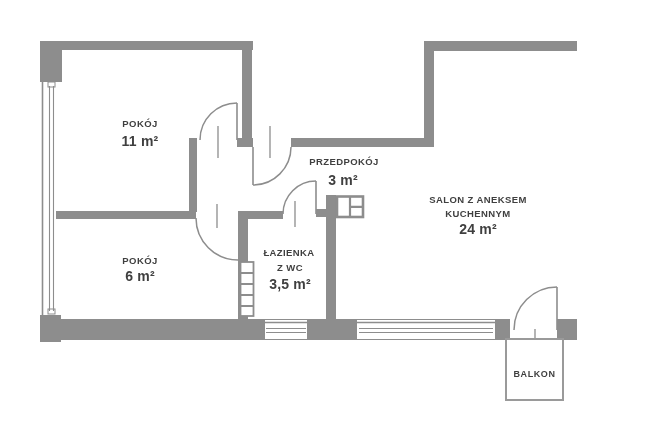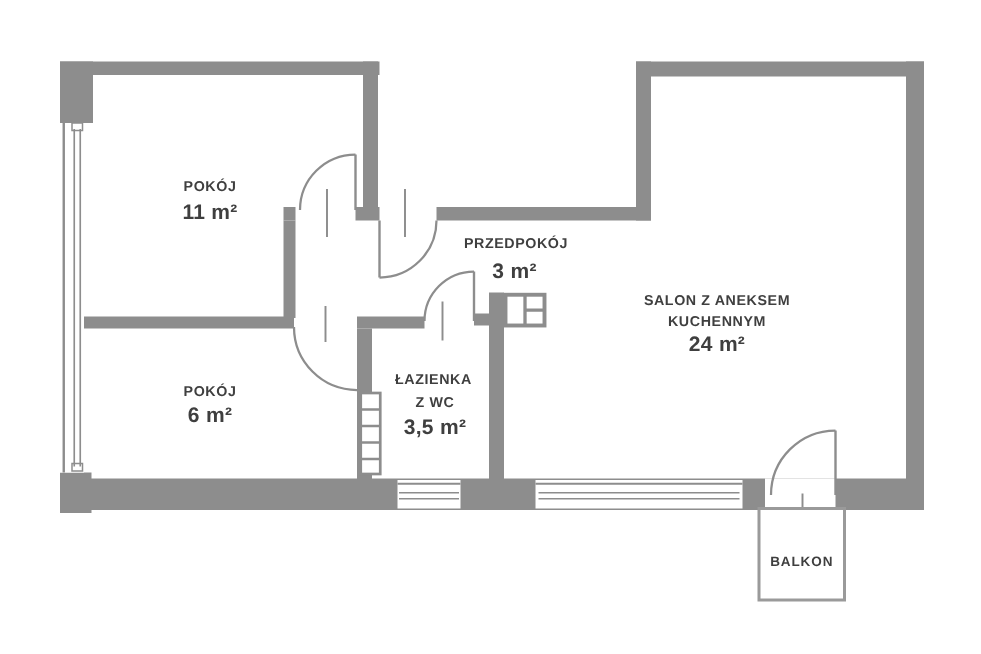--- a/index.html
+++ b/index.html
@@ -1,16 +1,16 @@
 <!DOCTYPE html>
 <html><head>
 <meta charset="utf-8">
 <style>
   html,body{margin:0;padding:0;background:#fff;}
-  .stage{position:relative;width:654px;height:436px;background:#eab308;overflow:hidden;
+  .stage{position:relative;width:577px;height:436px;background:#eab308;overflow:hidden;
          font-family:"Liberation Sans", sans-serif;}
   svg{display:block;}
   .room-name{font-family:"Liberation Sans", sans-serif;font-weight:bold;font-size:9.5px;
              letter-spacing:0.4px;text-anchor:middle;}
   .room-area{font-family:"Liberation Sans", sans-serif;font-weight:bold;font-size:14px;
              letter-spacing:0.2px;text-anchor:middle;}
   .balcony-name{font-family:"Liberation Sans", sans-serif;font-weight:bold;font-size:9px;
              letter-spacing:0.6px;text-anchor:middle;}
 </style>
 </head>

